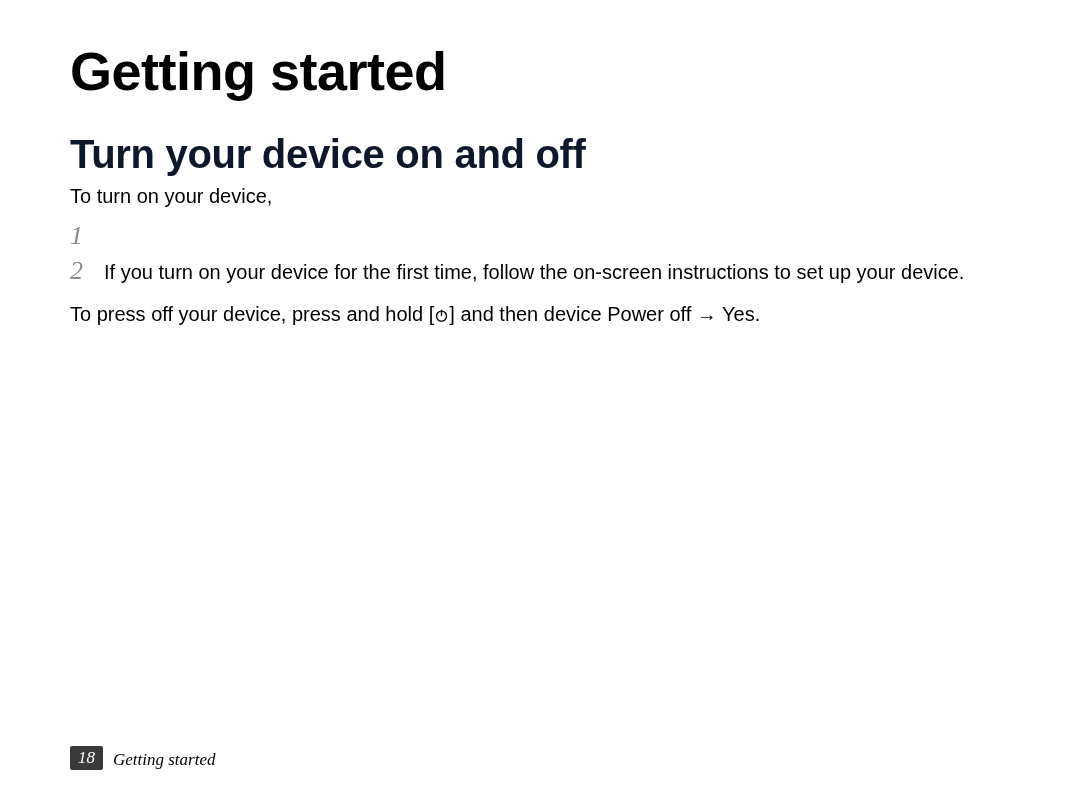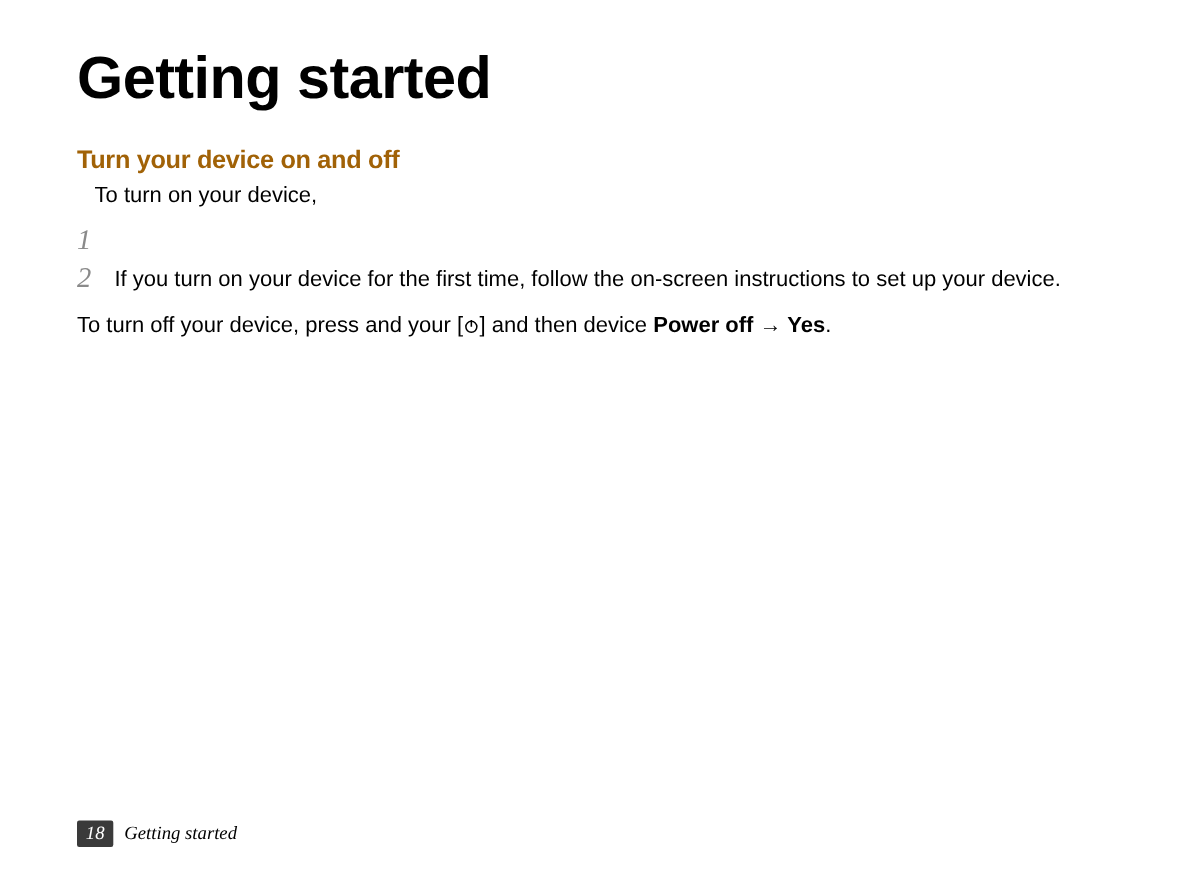--- a/index.html
+++ b/index.html
@@ -16,29 +16,29 @@
     padding: 40px 70px 0 70px;
     box-sizing: border-box;
   }
   h1.title {
     font-size: 54px;
     font-weight: 700;
     margin: 0 0 30px 0;
     letter-spacing: -0.5px;
   }
   h2.section {
-    font-size: 23px;
+    font-size: 40px;
     font-weight: 700;
-    color: #a16207;
+    color: #0f172a;
     margin: 0 0 8px 0;
     letter-spacing: -0.3px;
   }
   p.intro {
     font-size: 20px;
-    margin: 0 0 14px 16px;
+    margin: 0 0 14px 0;
   }
   .steps {
     margin: 0 0 14px 0;
   }
   .step {
     display: flex;
     align-items: flex-start;
     margin-bottom: 6px;
   }
   .step-num {
@@ -62,29 +62,29 @@
   }
   .power-icon {
     display: inline-block;
     vertical-align: -2px;
   }
   .power-icon svg {
     width: 15px;
     height: 15px;
   }
   .bold {
-    font-weight: 700;
+    font-weight: 400;
     margin-top: 32px;
   }
   .footer {
     position: absolute;
     bottom: 28px;
     left: 70px;
     display: flex;
-    align-items: center;
+    align-items: flex-end;
     gap: 10px;
   }
   .page-num-box {
     background: #3a3a3a;
     color: #fff;
     font-style: italic;
     font-family: Georgia, serif;
     font-size: 17px;
     padding: 2px 8px;
     border-radius: 2px;
@@ -114,21 +114,21 @@
     </div>
 
     <div class="step">
       <div class="step-num">2</div>
       <div class="step-body">If you turn on your device for the first time, follow the on-screen instructions to set up your device.</div>
     </div>
 
   </div>
 
   <p class="note">
-    <span>To turn off your device, press and your [</span><span class="power-icon"><svg viewBox="0 0 24 24">
+    <span>To press off your device, press and hold [</span><span class="power-icon"><svg viewBox="0 0 24 24">
           <circle cx="12" cy="13" r="8" fill="none" stroke="#000" stroke-width="2.2"></circle>
           <line x1="12" y1="3" x2="12" y2="13" stroke="#000" stroke-width="2.2"></line>
         </svg></span><span>] and then device </span><span class="bold">Power off → Yes</span><span>.</span>
   </p>
 
 </div>
 
 <div class="footer">
   <div class="page-num-box">18</div>
   <div class="footer-label">Getting started</div>

